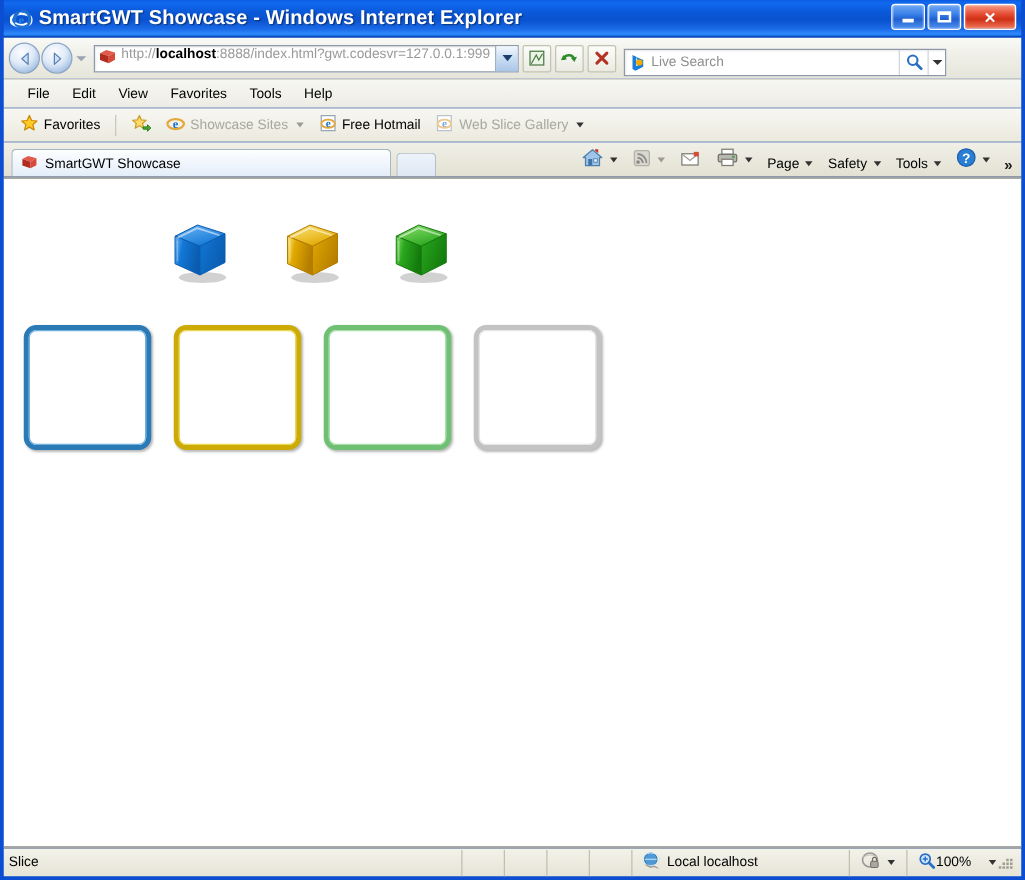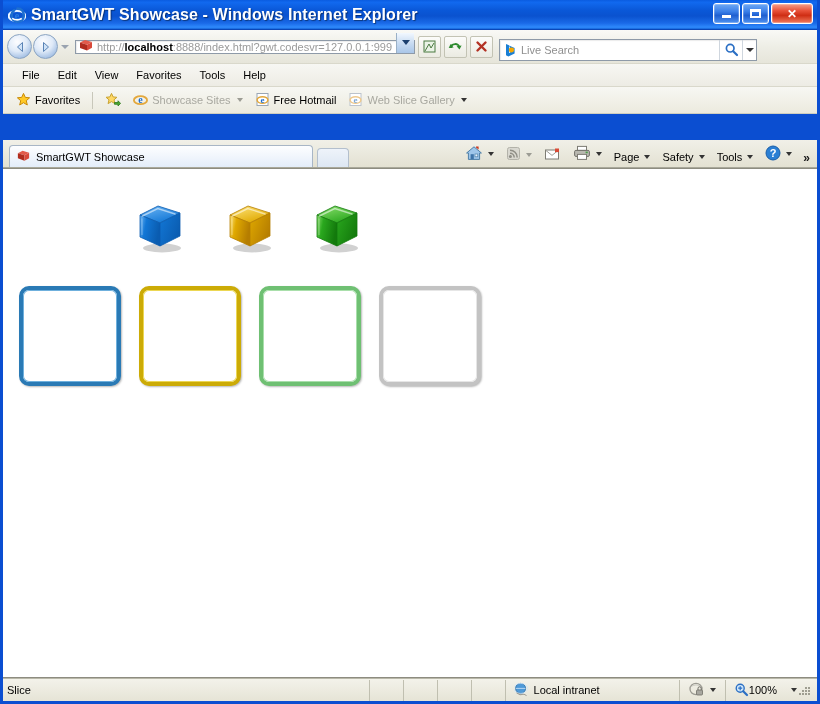--- a/index.html
+++ b/index.html
@@ -86,25 +86,25 @@
   .nav-drop {
     width: 12px; height: 20px;
     display: flex; align-items: center; justify-content: center;
     margin-right: 4px;
   }
   .tri-down { width:0;height:0;border-left:4px solid transparent;border-right:4px solid transparent;border-top:4px solid #9aa3b0; }
   .tri-down.dark { border-top-color:#333; }
 
   .addrwrap {
     flex: 1 1 auto;
-    height: 14px;
+    height: 22px;
     background: #ffffff;
     border: 1px solid #8e9aa8;
     box-sizing: border-box;
-    display: flex; align-items: flex-end;
+    display: flex; align-items: flex-start;
     position: relative;
     max-width: 340px;
     box-shadow: inset 1px 1px 1px rgba(0,0,0,0.08);
   }
   .fav-ico {
     width: 16px; height: 16px; margin: 0 3px 0 2px; flex: 0 0 16px; position: relative;
   }
   .addr-text {
     font-size: 11px; color: #9a9a9a; white-space: nowrap; overflow: hidden;
     flex: 1 1 auto;
@@ -173,21 +173,20 @@
   .caret.dim { border-top-color:#9c9c94; }
 
   
   .tabstrip {
     height: 27px; flex: 0 0 27px;
     background: linear-gradient(to bottom,#f1f0e8,#e3e1d2);
     display: flex; align-items: flex-end;
     padding-left: 6px;
     position: relative;
     border-bottom: 1px solid #a9a89a;
-    margin-top: 26px;
   }
   .tab {
     width: 304px; height: 22px;
     background: linear-gradient(to bottom,#fdfeff 0%, #eef4fc 60%, #e3edf9 100%);
     border: 1px solid #a8b6c6;
     border-bottom: none;
     border-radius: 4px 4px 0 0;
     display: flex; align-items: center;
     padding-left: 6px;
     box-sizing: border-box;
@@ -600,21 +599,21 @@
     <div class="st-seg st-blank"></div>
     <div class="st-seg st-blank"></div>
     <div class="st-seg st-zone">
       <span>
         <svg width="15" height="15" viewBox="0 0 15 15">
           <ellipse cx="6.6" cy="6.4" rx="5" ry="5" fill="#4f9ad8" stroke="#2a6ea8" stroke-width="0.8"></ellipse>
           <path d="M1.8 6.4 h9.6 M6.6 1.4 a7 5 0 0 1 0 10 a7 5 0 0 1 0 -10" fill="none" stroke="#cfe6fa" stroke-width="0.8"></path>
           <path d="M2.4 10.8 L6 12.8 L10 12.2 L12.6 13.6" fill="#b9b8b0" stroke="#84837c" stroke-width="0.7"></path>
         </svg>
       </span>
-      <span>Local intranet</span>
+      <span>Local localhost</span>
     </div>
     <div class="st-seg st-prot">
       <span>
         <svg width="16" height="15" viewBox="0 0 16 15">
           <ellipse cx="7" cy="7" rx="6" ry="5.6" fill="none" stroke="#9b9a92" stroke-width="1.3"></ellipse>
           <path d="M1.6 5 A8 8 0 0 1 12.4 5" fill="none" stroke="#c8c7bf" stroke-width="1"></path>
           <rect x="7.5" y="8" width="6" height="5" rx="1" fill="#a8a7a0" stroke="#6e6d66" stroke-width="0.8"></rect>
           <path d="M9 8 v-1.6 a1.6 1.6 0 0 1 3.2 0 V8" fill="none" stroke="#6e6d66" stroke-width="1"></path>
         </svg>
       </span>

